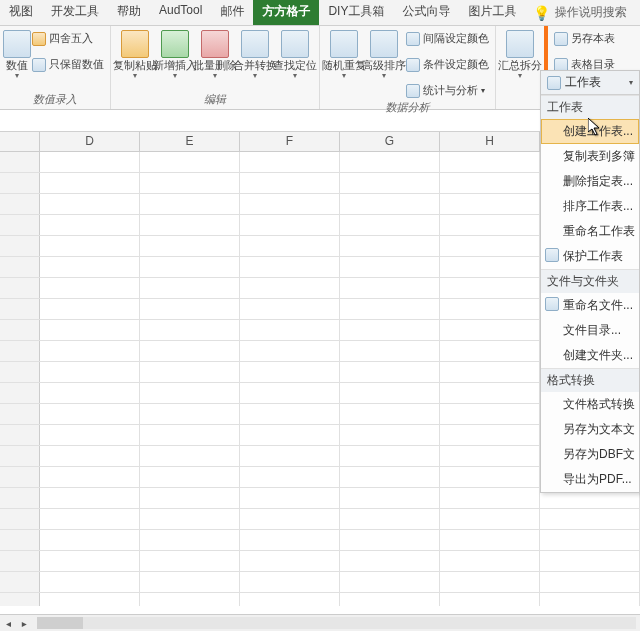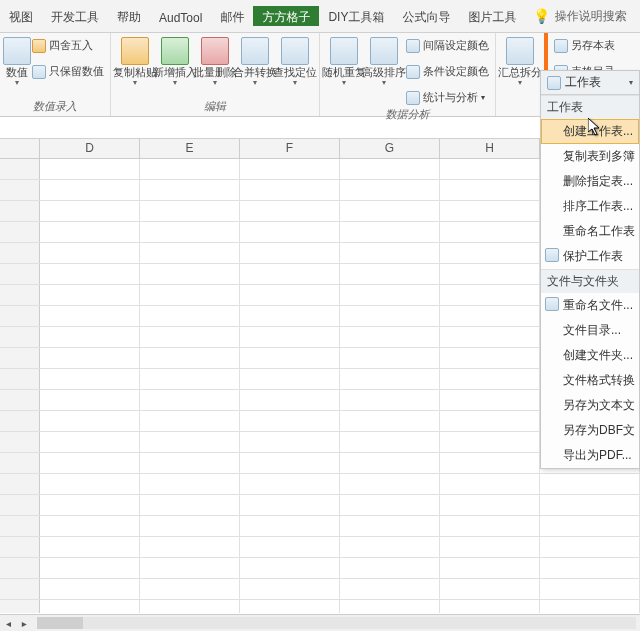--- a/index.html
+++ b/index.html
@@ -1,21 +1,21 @@
 <!DOCTYPE html>
 <html><head>
 <meta charset="utf-8">
 <style>
   * { box-sizing: border-box; margin: 0; padding: 0; font-family: "Microsoft YaHei", sans-serif; }
   body { width: 640px; height: 631px; overflow: hidden; background: #fff; position: relative; }
 
   
-  .tabs { display: flex; height: 33px; background: #f3f3f3; color: #444; font-size: 12px; border-bottom: 1px solid #d0d0d0; align-items: center; }
+  .tabs { display: flex; height: 26px; background: #f3f3f3; color: #444; font-size: 12px; border-bottom: 1px solid #d0d0d0; }
   .tab { padding: 3px 9px 0 9px; cursor: pointer; white-space: nowrap; }
-  .tab.active { background: #2e7d32; color: #fff; }
+  .tab.active { background: #2e7d32; color: #fff; font-weight: bold; }
   .tell-me { display: flex; align-items: center; padding: 0 8px; color: #666; font-size: 12px; }
   .tell-me .bulb { color: #f5b400; margin-right: 4px; font-size: 14px; }
 
   
   .ribbon { display: flex; height: 84px; background: #f7f7f7; border-bottom: 1px solid #ccc; font-size: 11px; color: #444; }
   .group { display: flex; flex-direction: column; border-right: 1px solid #dcdcdc; padding: 2px 4px 0 4px; }
   .group-body { flex: 1; display: flex; align-items: flex-start; }
   .group-label { text-align: center; font-size: 11px; color: #666; padding: 1px 0 2px 0; font-style: italic; }
 
   .small-stack { display: flex; flex-direction: column; gap: 9px; padding-top: 2px; }
@@ -440,20 +440,21 @@
   </div>
 
   <div class="section-title">文件与文件夹</div>
   <div class="item">
     <span class="ico mi-ico"></span>
     <span>重命名文件...</span>
   </div>
   <div class="item">文件目录...</div>
   <div class="item">创建文件夹...</div>
 
+  <div class="section-title">格式转换</div>
   <div class="item">文件格式转换</div>
   <div class="item">另存为文本文</div>
   <div class="item">另存为DBF文</div>
   <div class="item">导出为PDF...</div>
 </div>
 
 <div class="cursor" style="top:118px; right:38px;">
   <svg width="14" height="18" viewBox="0 0 14 18">
       <path d="M0 0 L0 14 L4 11 L7 17 L9 16 L6 10 L11 10 Z" fill="#fff" stroke="#000" stroke-width="1"></path>
     </svg>

